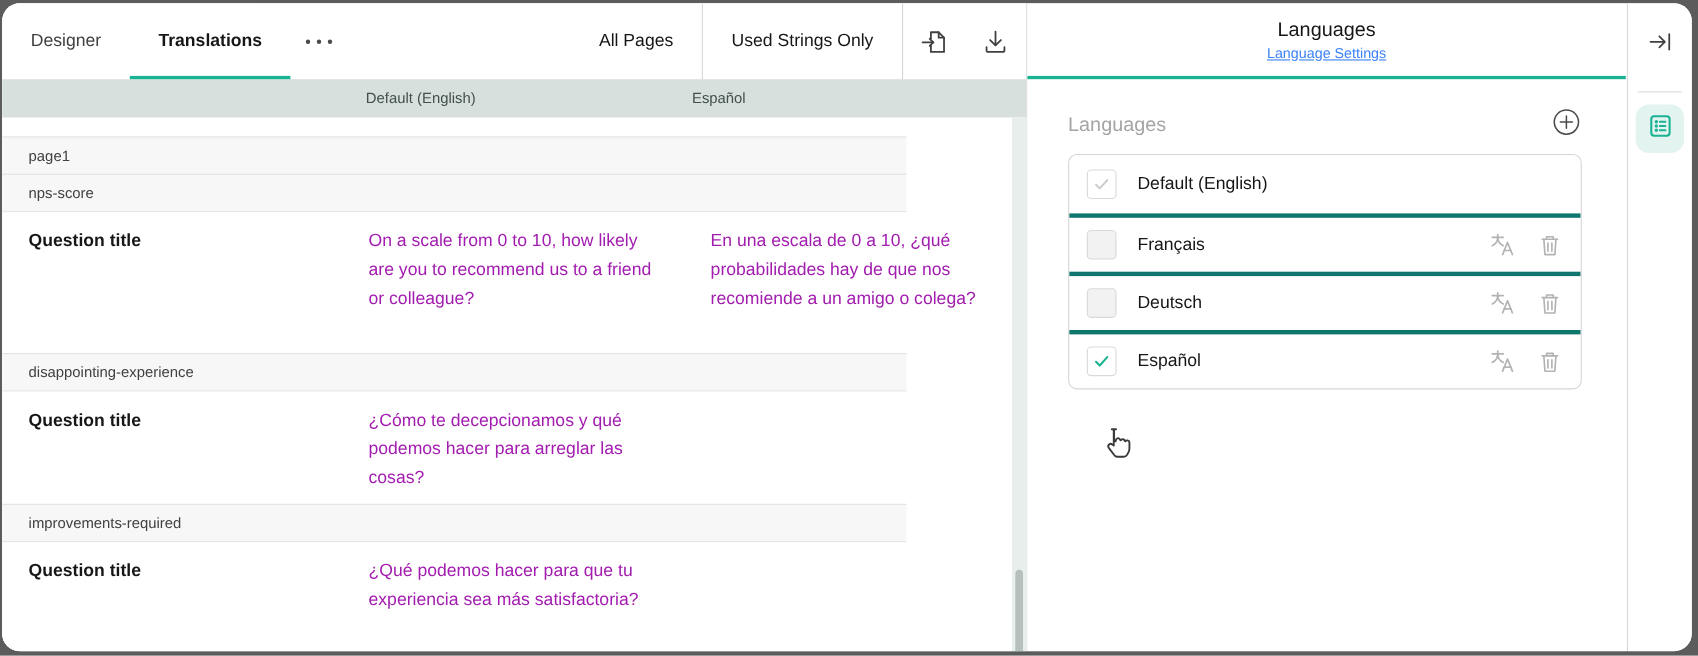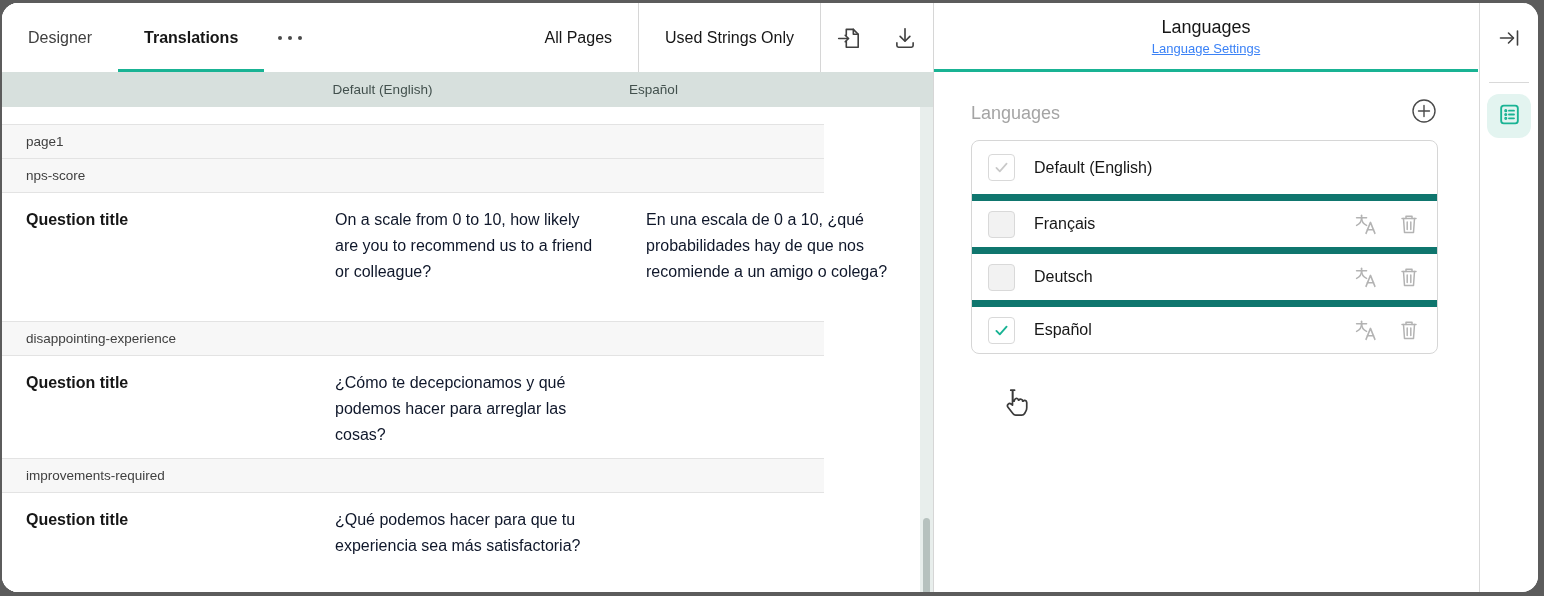--- a/index.html
+++ b/index.html
@@ -32,37 +32,37 @@
   .table-header { height:35px; background:#d7e0dd; display:flex; align-items:center; flex:0 0 auto; }
   .th-spacer { width:245px; flex:0 0 auto; }
   .th-cell { width:271px; flex:0 0 auto; text-align:center; font-size:13.5px; color:#42504d; }
 
   .table-body { position:relative; flex:1; background:#fff; overflow:hidden; }
   .gap-row { height:17px; background:#fff; }
   .group-row { height:35px; background:#f7f7f7; border-top:1px solid #e3e3e3; border-bottom:1px solid #e3e3e3; display:flex; align-items:center; padding-left:24px; font-size:13.5px; color:#404040; width:822px; }
   .group-row + .group-row { margin-top:-1px; }
   .q-row { display:flex; padding:14px 0 10px; background:#fff; width:918px;gap:11px; }
   .q-label { flex:0 0 306px; padding-left:24px; padding-right:16px; font-size:16px; font-weight:700; color:#161616; line-height:26px; }
-  .q-cell { flex:0 0 300px; padding:0 16px; font-size:16px; color:#0f172a; line-height:26px; cursor:text; }
+  .q-cell { flex:0 0 300px; padding:0 16px; font-size:16px; color:#a21caf; line-height:26px; cursor:text; }
   .scroll-track { position:absolute; top:0; right:0; bottom:0; width:13px; background:#e8eeec; }
   .scroll-thumb { position:absolute; top:411px; bottom:0; left:3px; width:7px; background:#b6c1be; border-radius:4px 4px 0 0; }
 
   
   .panel-divider { width:1px; background:#d6d6d6; flex:0 0 auto; }
   .right-panel { width:544px; flex:0 0 auto; background:#fff; display:flex; flex-direction:column; position:relative; }
   .rp-header { height:69px; flex:0 0 auto; display:flex; flex-direction:column; align-items:center; justify-content:center; gap:3px; border-bottom:3px solid #19b394; }
   .rp-title { font-size:18px; color:#161616; }
   .rp-subtitle { font-size:13px; color:#3b82f6;text-decoration:underline; }
   .rp-body { flex:1; padding:27px 40px 0 37px; }
   .section-row { display:flex; align-items:center; justify-content:space-between; }
   .section-label { font-size:18px; color:#a4a4a4; }
   .add-btn { width:28px; height:28px; display:flex; align-items:center; justify-content:center; cursor:pointer; }
   .lang-card { margin-top:13px; border:1px solid #d6d6d6; border-radius:8px; background:#fff; overflow:hidden; }
   .lang-row { height:53px; display:flex; align-items:center; padding:0 18px 0 16px; gap:19px; }
-  .lang-row + .lang-row { border-top:7px solid #0f766e;text-align:center; }
+  .lang-row + .lang-row { border-top:4px solid #0f766e;text-align:center; }
   .cbox { width:27px; height:27px; border-radius:4px; border:1px solid #d9d9d9; background:#f2f2f2; flex:0 0 auto; display:flex; align-items:center; justify-content:center; cursor:pointer; }
   .cbox.checked { background:#fff; }
   .cbox.disabled { background:#fff; cursor:default; }
   .cbox.hovered { border:2px solid #19b394; background:#ececec; }
   .cbox svg { display:block; }
   .lang-name { font-size:16px; color:#161616; }
   .lang-icons { margin-left:auto; display:flex; align-items:center; gap:22px; }
   .lang-icons .li { cursor:pointer; display:flex; }
   .pointer-cursor { position:absolute; left:64px; top:383px; pointer-events:none; }
 

